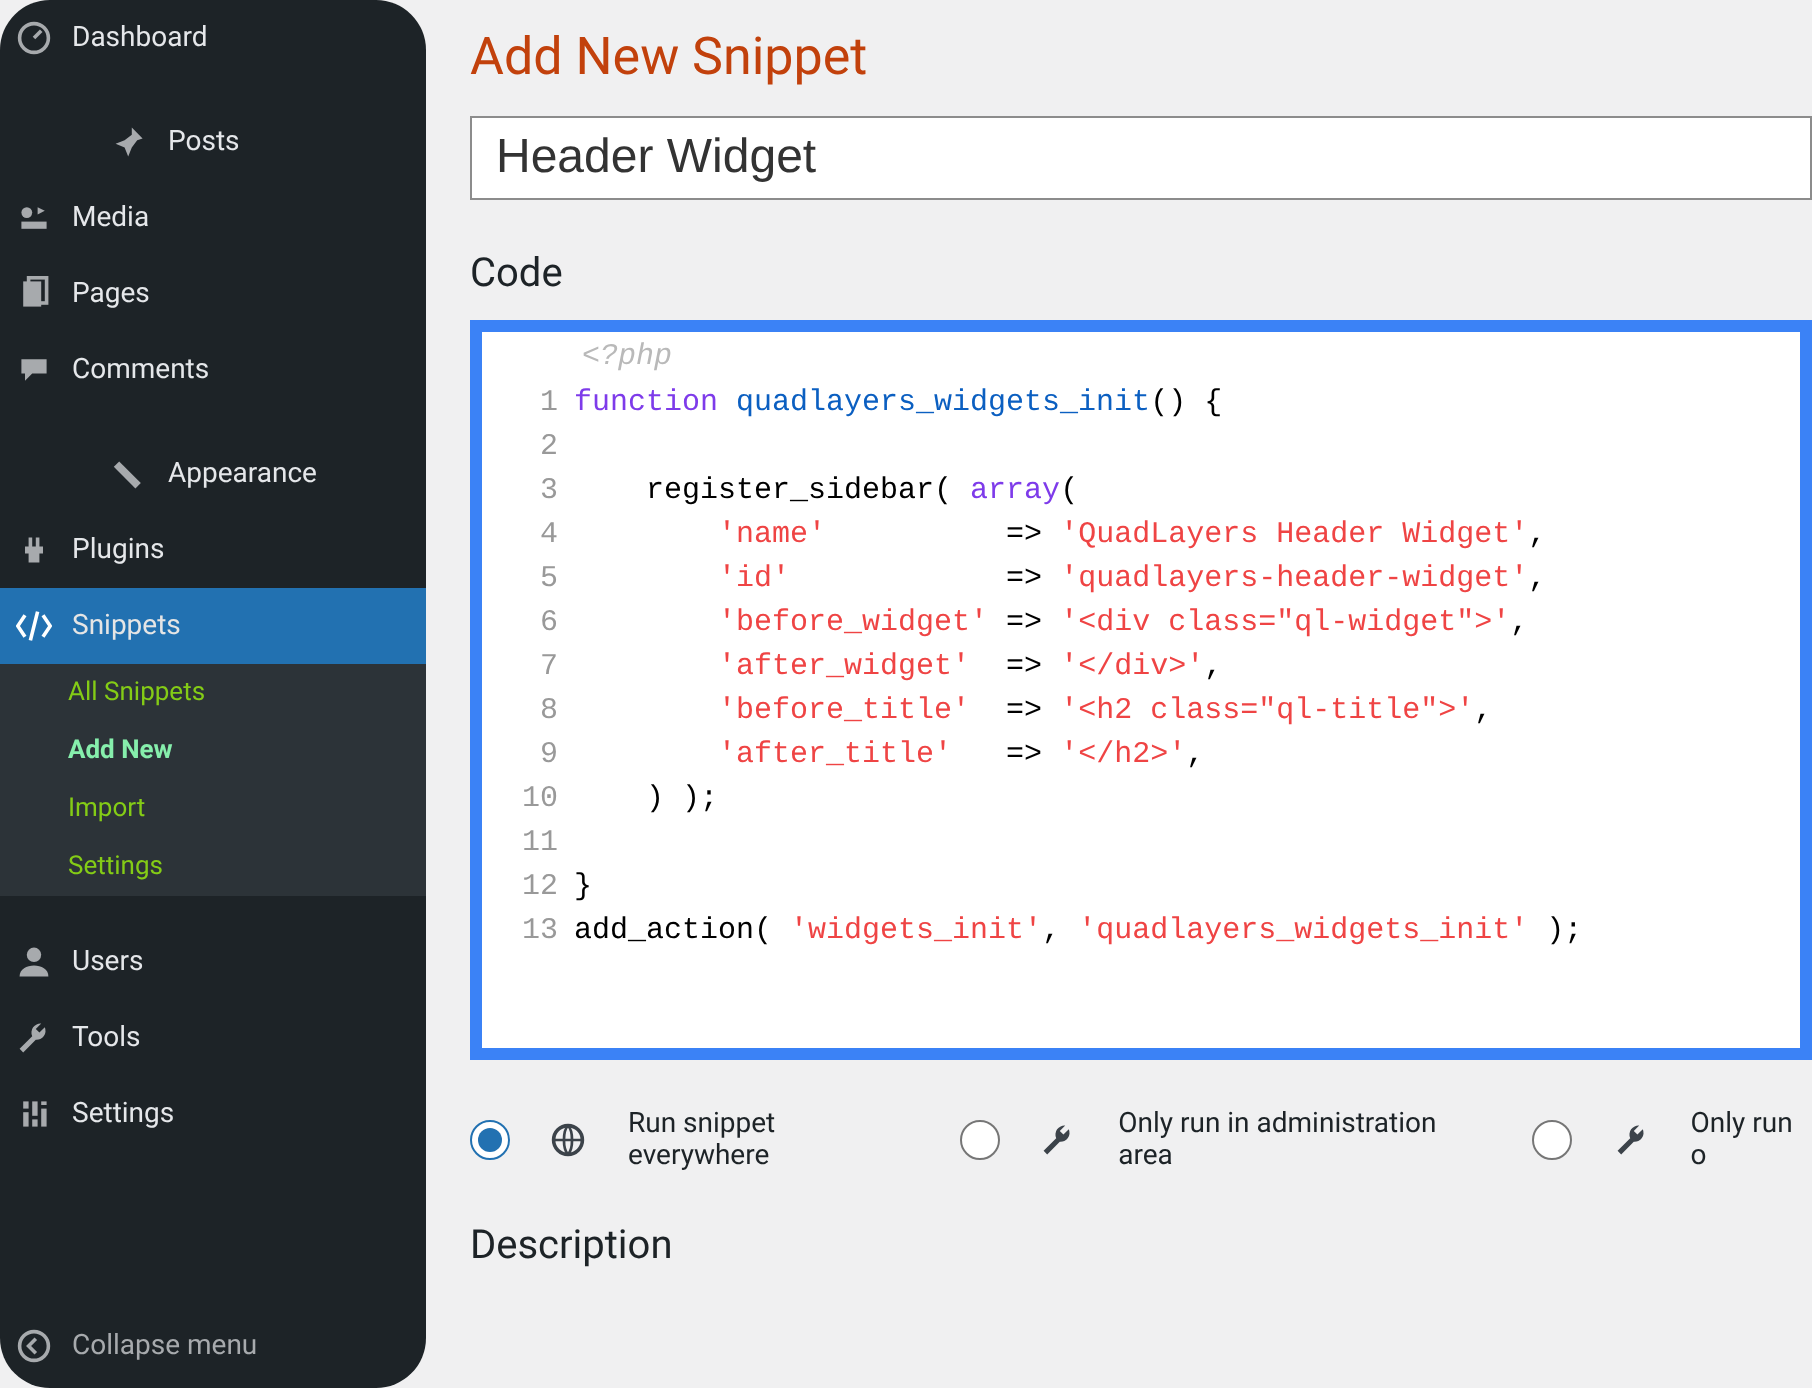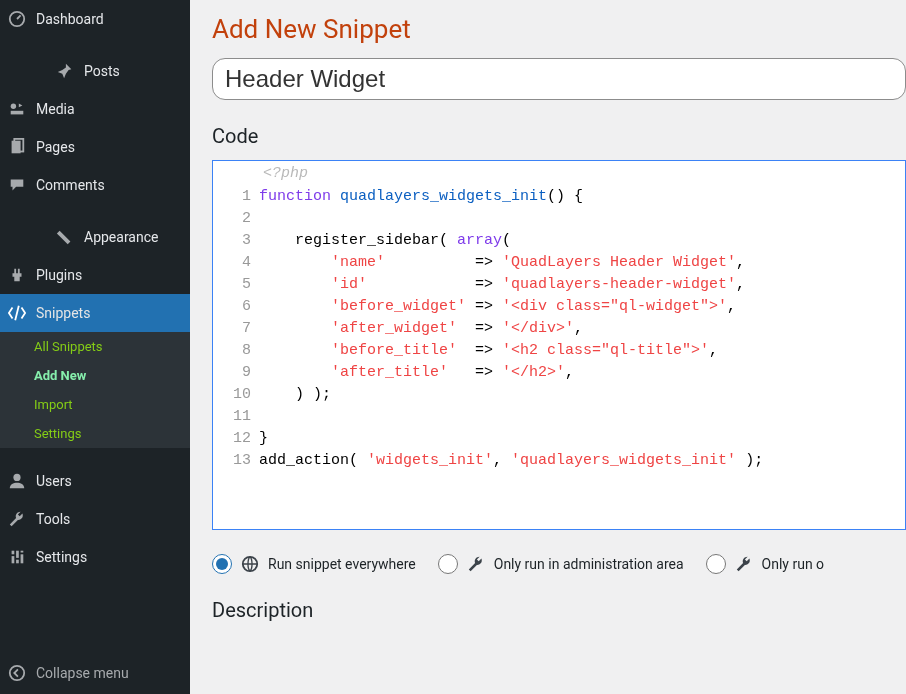--- a/index.html
+++ b/index.html
@@ -9,26 +9,27 @@
   color: #1d2327;
   font-size: 14px;
   height: 694px;
   overflow: hidden;
 }
 
 .app { display: flex; height: 100%; }
 
 
 .sidebar {
-  width: 190px;
+  width: 213px;
   background: #1d2327;
   color: #e5e7ea;
   display: flex;
   flex-direction: column;
   flex-shrink: 0;
+  border-radius: 25px;
 }
 .menu-top { flex: 1; overflow: hidden; }
 .menu-item {
   display: flex;
   align-items: center;
   padding: 8px 12px 8px 6px;
   color: #e5e7ea;
   cursor: pointer;
 }
 .menu-item.sep-before { margin-top: 14px; margin-left: 48px; }
@@ -84,36 +85,36 @@
   font-weight: 400;
   margin: 0 0 14px 0;
   color: #c2410c;
 }
 
 .title-input {
   width: 100%;
   font-size: 24px;
   padding: 6px 12px;
   border: 1px solid #8c8c8c;
-  border-radius: 13px;
+  border-radius: 0;
   color: #333;
   background: #fff;
   outline: none;
 }
 
 h2.section-title {
   font-size: 20px;
   font-weight: 400;
   margin: 24px 0 12px 0;
   color: #1d2327;
 }
 
 
 .code-area {
-  border: 1px solid #3b82f6;
+  border: 6px solid #3b82f6;
   background: #fff;
   font-family: Consolas, "Liberation Mono", Menlo, monospace;
   font-size: 15px;
   min-height: 370px;
 }
 .code-open {
   padding: 4px 0 4px 50px;
   color: #b9b9b9;
   font-style: italic;
 }
@@ -135,21 +136,21 @@
 .tok-plain { color: #000; }
 
 
 .scope-row {
   display: flex;
   align-items: center;
   gap: 22px;
   margin: 24px 0 0 0;
 }
 .scope-item {
-  display: inline-flex; align-items: center; gap: 8px;
+  display: inline-flex; align-items: center; gap: 20px;
   color: #1d2327;
 }
 .scope-item input[type="radio"] {
   width: 20px; height: 20px;
   accent-color: #2271b1;
 }
 .scope-item .sico {
   width: 20px; height: 20px;
   display: inline-flex; align-items: center; justify-content: center;
   color: #3c434a;

